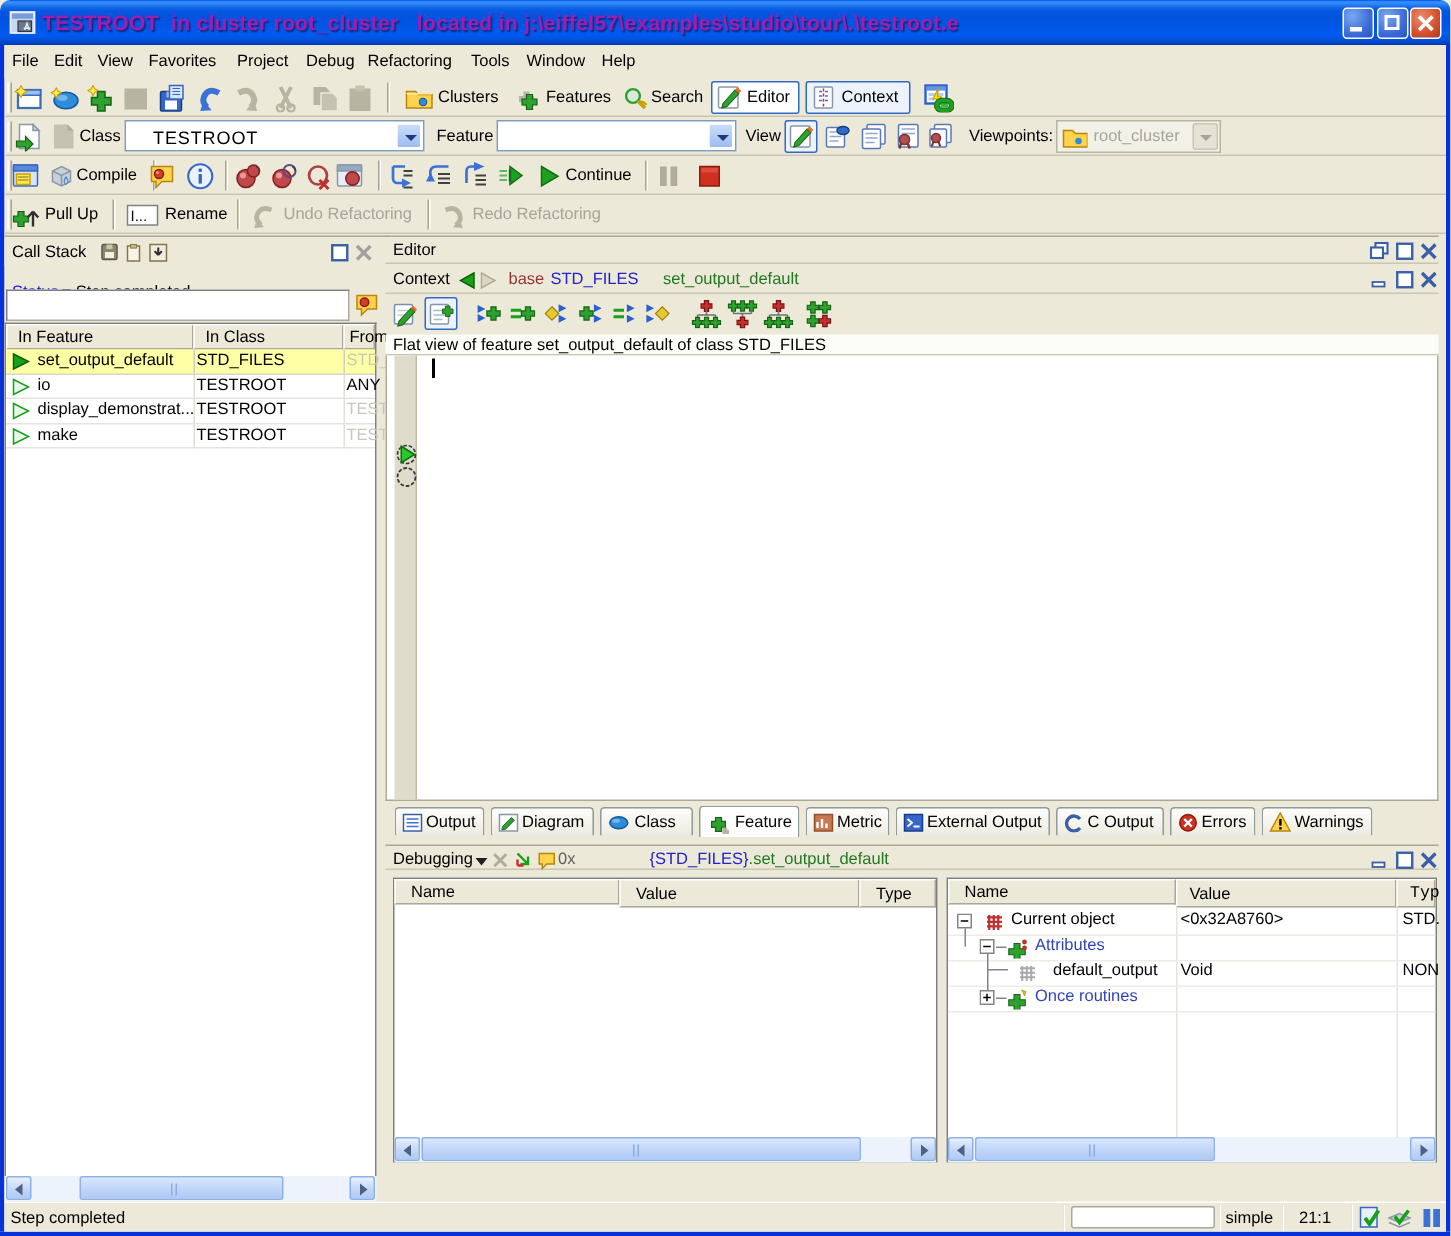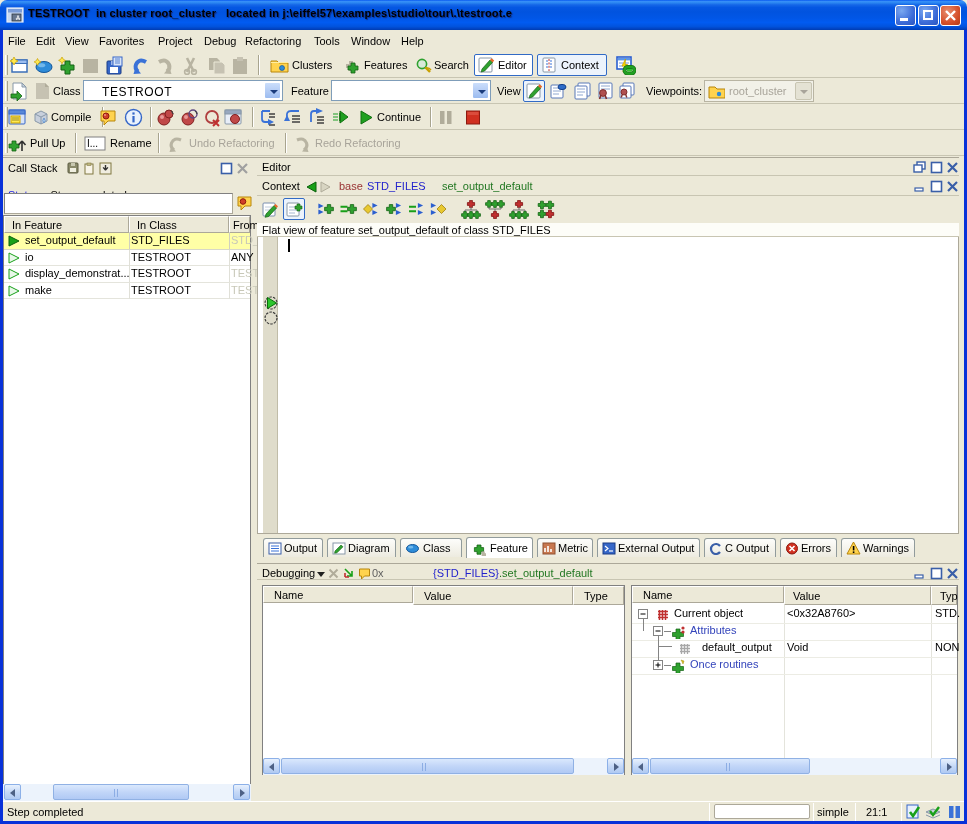--- a/index.html
+++ b/index.html
@@ -3,21 +3,21 @@
 <meta charset="utf-8">
 <style>
 * { margin:0; padding:0; box-sizing:border-box; }
 html,body { width:967px; height:824px; overflow:hidden; }
 body { font-family:"Liberation Sans", sans-serif; font-size:11px; color:#000; background:#ECE9D8; position:relative; }
 .abs { position:absolute; }
 
 #titlebar { left:0; top:0; width:967px; height:30px; border-radius:7px 7px 0 0;
   background:linear-gradient(180deg,#0050EE 0%,#3890F8 4%,#2C87F2 9%,#1567E8 16%,#0557E2 25%,#0153DF 40%,#0156E6 60%,#015BF1 75%,#0153DE 88%,#0143C2 96%,#003CB0 100%);
 }
-#titletext { left:28px; top:7px; color:#000000; font-weight:bold; font-size:11px; text-shadow:1px 1px 1px #10297E; letter-spacing:0.2px; white-space:nowrap; }
+#titletext { left:28px; top:7px; color:#a21caf; font-weight:bold; font-size:14px; text-shadow:1px 1px 1px #10297E; letter-spacing:0.2px; white-space:nowrap; }
 .tbtn { top:5px; width:21px; height:21px; border-radius:3px; border:1px solid #fff; }
 .tbtn-blue { background:radial-gradient(circle at 30% 25%, #7AA8F0, #3D6CD8 60%, #2A55C0); }
 .tbtn-red { background:radial-gradient(circle at 35% 30%, #E88E6F, #D5502B 60%, #B33A14); }
 #border-l { left:0; top:30px; width:3px; height:791px; background:#0831D9; }
 #border-r { left:964px; top:30px; width:3px; height:791px; background:#0831D9; }
 #border-b { left:0; top:821px; width:967px; height:3px; background:#0831D9; }
 #client { left:3px; top:30px; width:961px; height:791px; background:#ECE9D8; }
 
 .menuitem { top:35px; height:15px; }
 .toolrow { left:0; width:961px; border-bottom:1px solid #C8C5B2; }
@@ -727,21 +727,21 @@
  </div>
 
  <div class="abs" style="left:374px;top:21px;width:327px;height:190px;background:#fff;border:1px solid #808080;">
    <div class="abs hdrcell" style="left:0;top:0;width:152px;height:17px;">
         <span style="position:absolute;left:10px;top:2px;">Name</span>
       </div>
    <div class="abs hdrcell" style="left:152px;top:0;width:147px;height:19px;">
         <span style="position:absolute;left:8px;top:3px;">Value</span>
       </div>
    <div class="abs hdrcell" style="left:299px;top:0;width:26px;height:19px;">
-        <span style="position:absolute;left:8px;top:3px;">Typ</span>
+        <span style="position:absolute;left:8px;top:3px;font-family:Liberation Mono, monospace;">Typ</span>
       </div>
    <span class="abs" style="left:152px;top:19px;width:1px;height:153px;background:#E4E4DC;"></span>
    <span class="abs" style="left:299px;top:19px;width:1px;height:153px;background:#E4E4DC;"></span>
    <span class="abs" style="left:0;top:37px;width:325px;height:1px;background:#ECECE4;"></span>
    <span class="abs" style="left:0;top:54px;width:325px;height:1px;background:#ECECE4;"></span>
    <span class="abs" style="left:0;top:71px;width:325px;height:1px;background:#ECECE4;"></span>
    <span class="abs" style="left:0;top:88px;width:325px;height:1px;background:#ECECE4;"></span>
 
    <span class="abs" style="left:11px;top:33px;width:1px;height:12px;background:#848484;"></span>
    <span class="abs" style="left:26px;top:50px;width:1px;height:27px;background:#848484;"></span>

